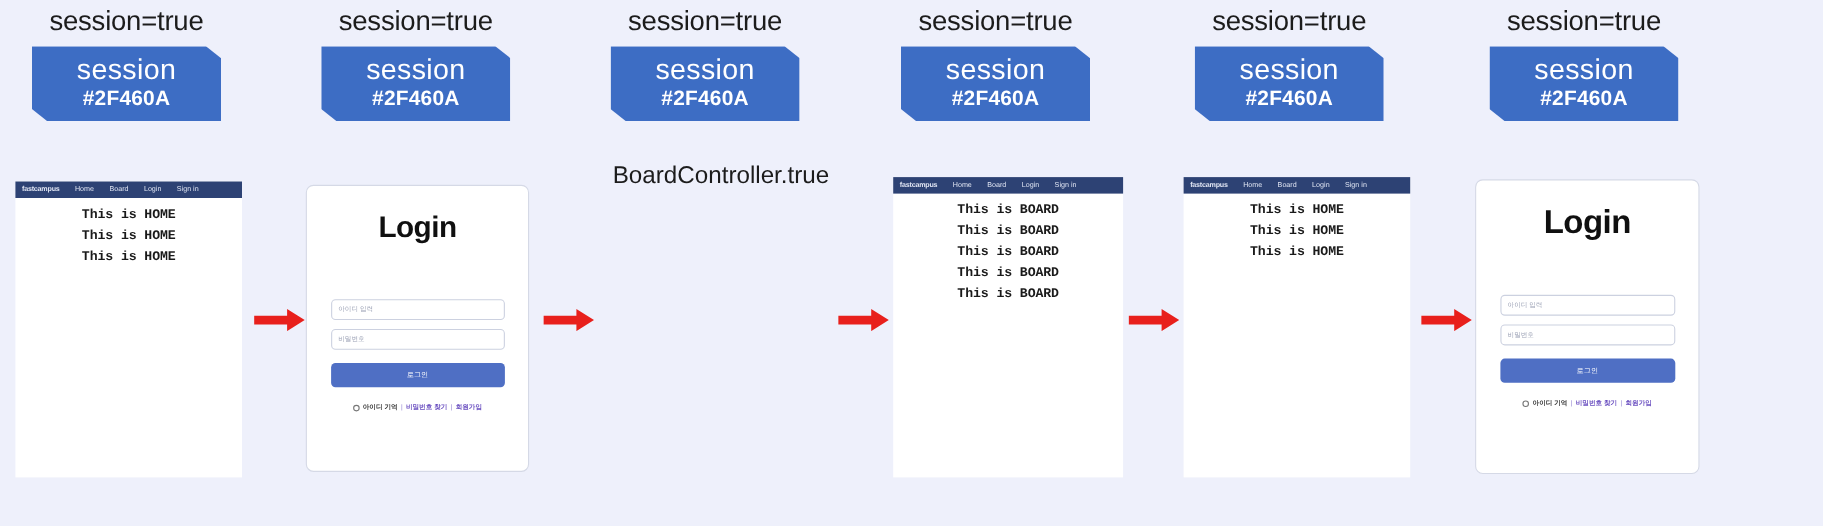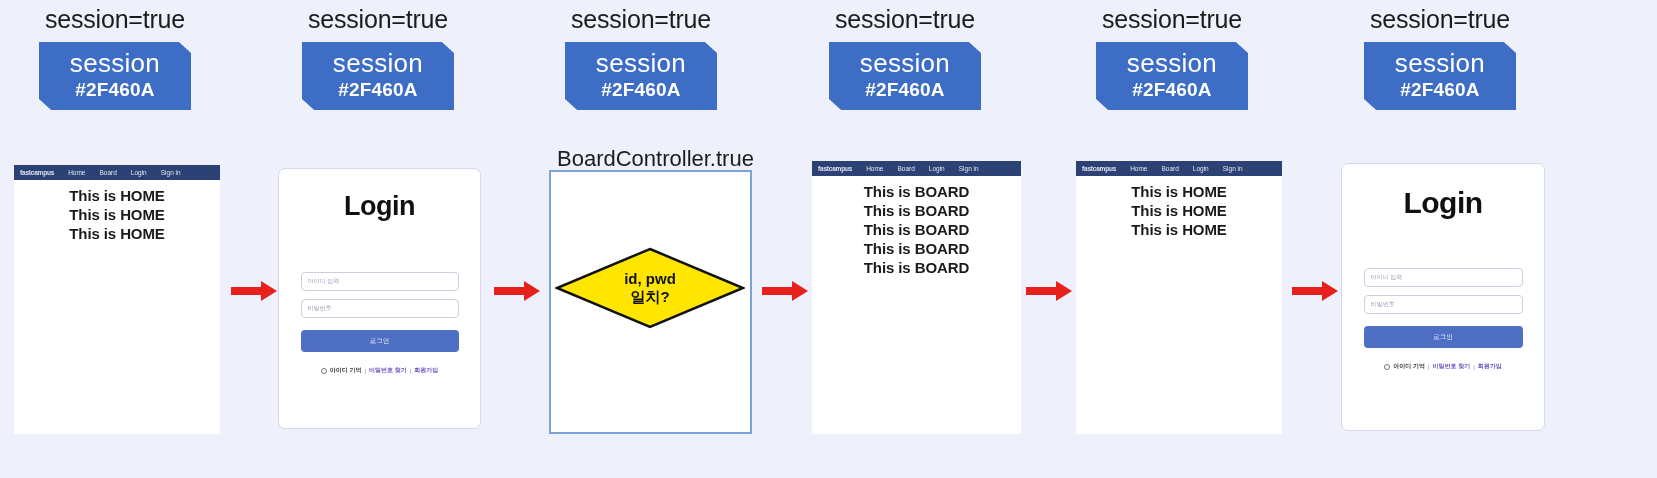--- a/index.html
+++ b/index.html
@@ -18,21 +18,21 @@
     text-align:center;
     font-size:25px;
     color:#1c1c1c;
     font-weight:400;
     letter-spacing:-0.2px;
     line-height:30px;
     white-space:nowrap;
   }
   .sess-badge{
     margin:8px auto 0 auto;
-    width:152px;
+    width:172px;
     background:#3d6dc4;
     color:#ffffff;
     text-align:center;
     padding:6px 0 8px 0;
     -webkit-clip-path:polygon(0 0, 92% 0, 100% 16%, 100% 100%, 8% 100%, 0 84%);
     clip-path:polygon(0 0, 92% 0, 100% 16%, 100% 100%, 8% 100%, 0 84%);
   }
   .sess-badge .t1{font-size:26px;font-weight:400;line-height:30px;letter-spacing:0.3px;}
   .sess-badge .t2{font-size:19px;font-weight:700;line-height:24px;letter-spacing:0.2px;text-align:center;}
 
@@ -53,25 +53,26 @@
     color:#dfe4f2;font-size:6.5px;font-weight:700;letter-spacing:-0.2px;white-space:nowrap;
   }
   .navbar .nav-link{
     color:#dfe4f2;font-size:6.5px;font-weight:400;white-space:nowrap;
   }
   .mock-body{
     padding-top:6px;
     text-align:center;
   }
   .mock-body .line{
-    font-size:15px;
+    font-size:12px;
     font-weight:700;
     color:#1a1a1a;
     line-height:19px;
     letter-spacing:-0.1px;
+    font-family:Liberation Mono, monospace;
   }
 
   
   .mock-card{
     position:absolute;
     background:#ffffff;
     border:1px solid #d5d9e6;
     border-radius:7px;
     box-sizing:border-box;
   }
@@ -249,31 +250,20 @@
     </div>
   </div>
 
   <div class="arrow" style="left:494px;top:281px;">
     <svg width="47" height="20" viewBox="0 0 47 20">
       <path d="M0 6 H30 V0 L46 10 L30 20 V14 H0 Z" fill="#e8201c"></path>
     </svg>
   </div>
 
   <div class="ctrl-label" style="left:557px;top:146px;">BoardController.true</div>
-  <div class="ctrl-box" style="left:549px;top:170px;width:203px;height:264px;">
-    <div class="diamond-wrap" style="left:4px;top:75px;width:190px;height:82px;">
-      <svg width="190" height="82" viewBox="0 0 190 82">
-        <polygon points="95,2 188,41 95,80 2,41" fill="#ffe600" stroke="#111111" stroke-width="2.5"></polygon>
-      </svg>
-      <div class="diamond-text">
-        <div>id, pwd</div>
-        <div>일치?</div>
-      </div>
-    </div>
-  </div>
 
   <div class="arrow" style="left:762px;top:281px;">
     <svg width="47" height="20" viewBox="0 0 47 20">
       <path d="M0 6 H30 V0 L46 10 L30 20 V14 H0 Z" fill="#e8201c"></path>
     </svg>
   </div>
 
   <div class="mock-flat" style="left:812px;top:161px;width:209px;height:273px;">
     <div class="navbar" style="height:15px;">
       <span class="brand">fastcampus</span>

